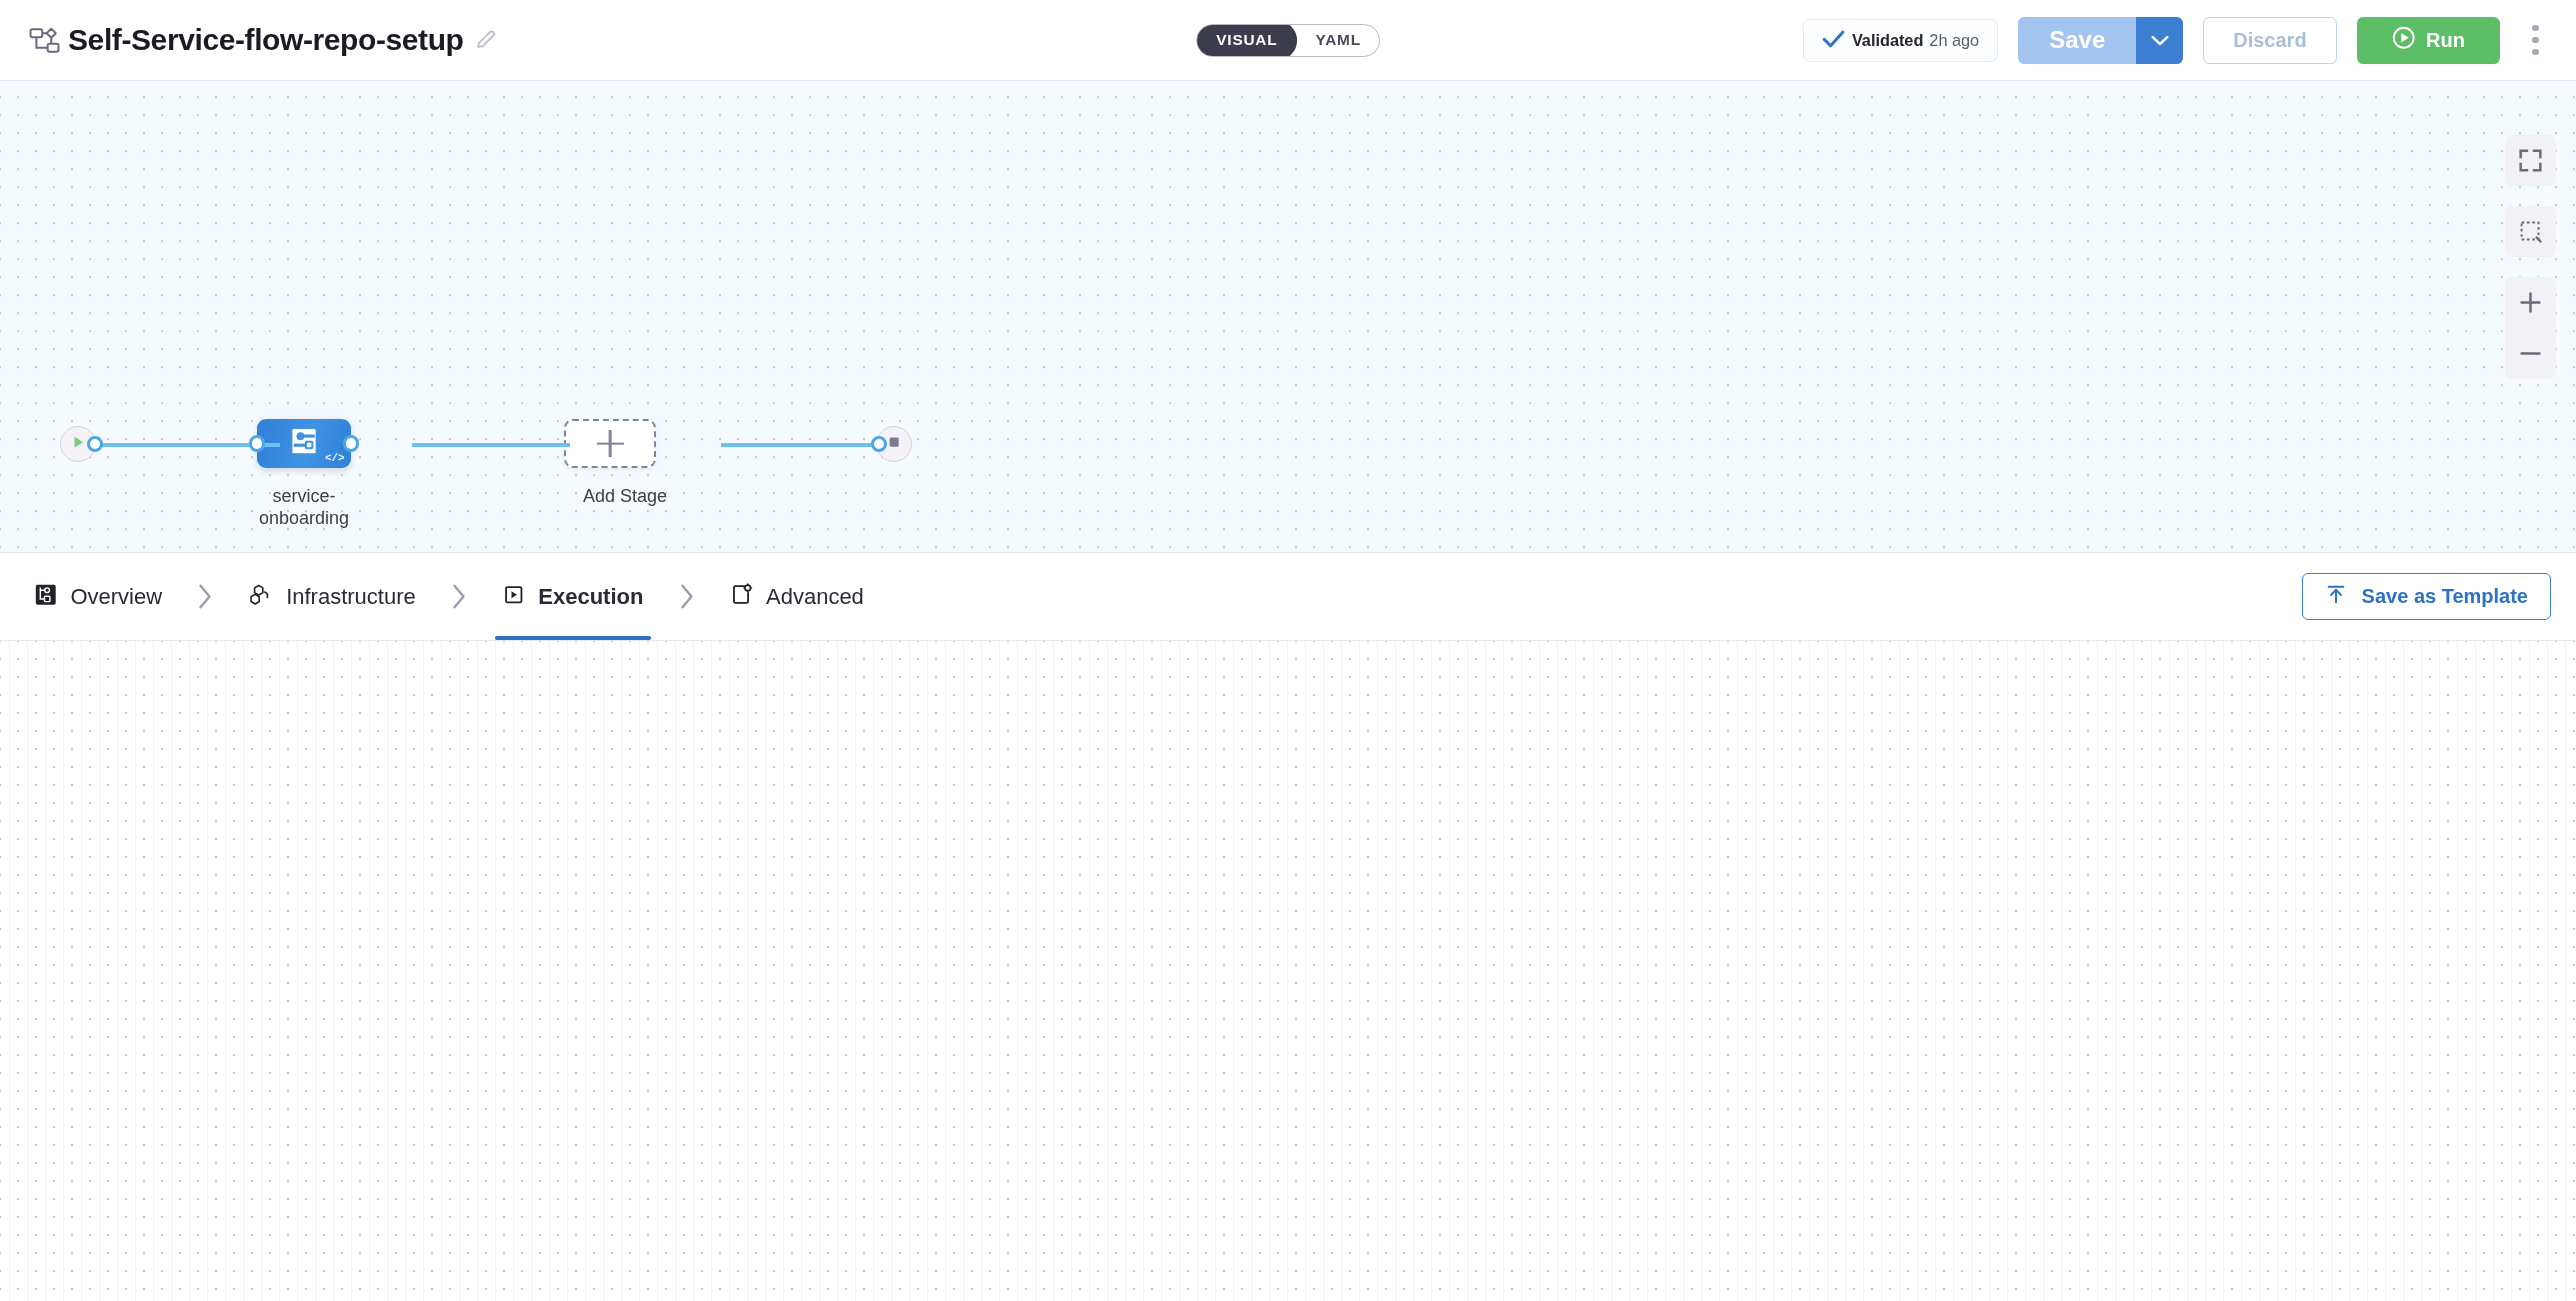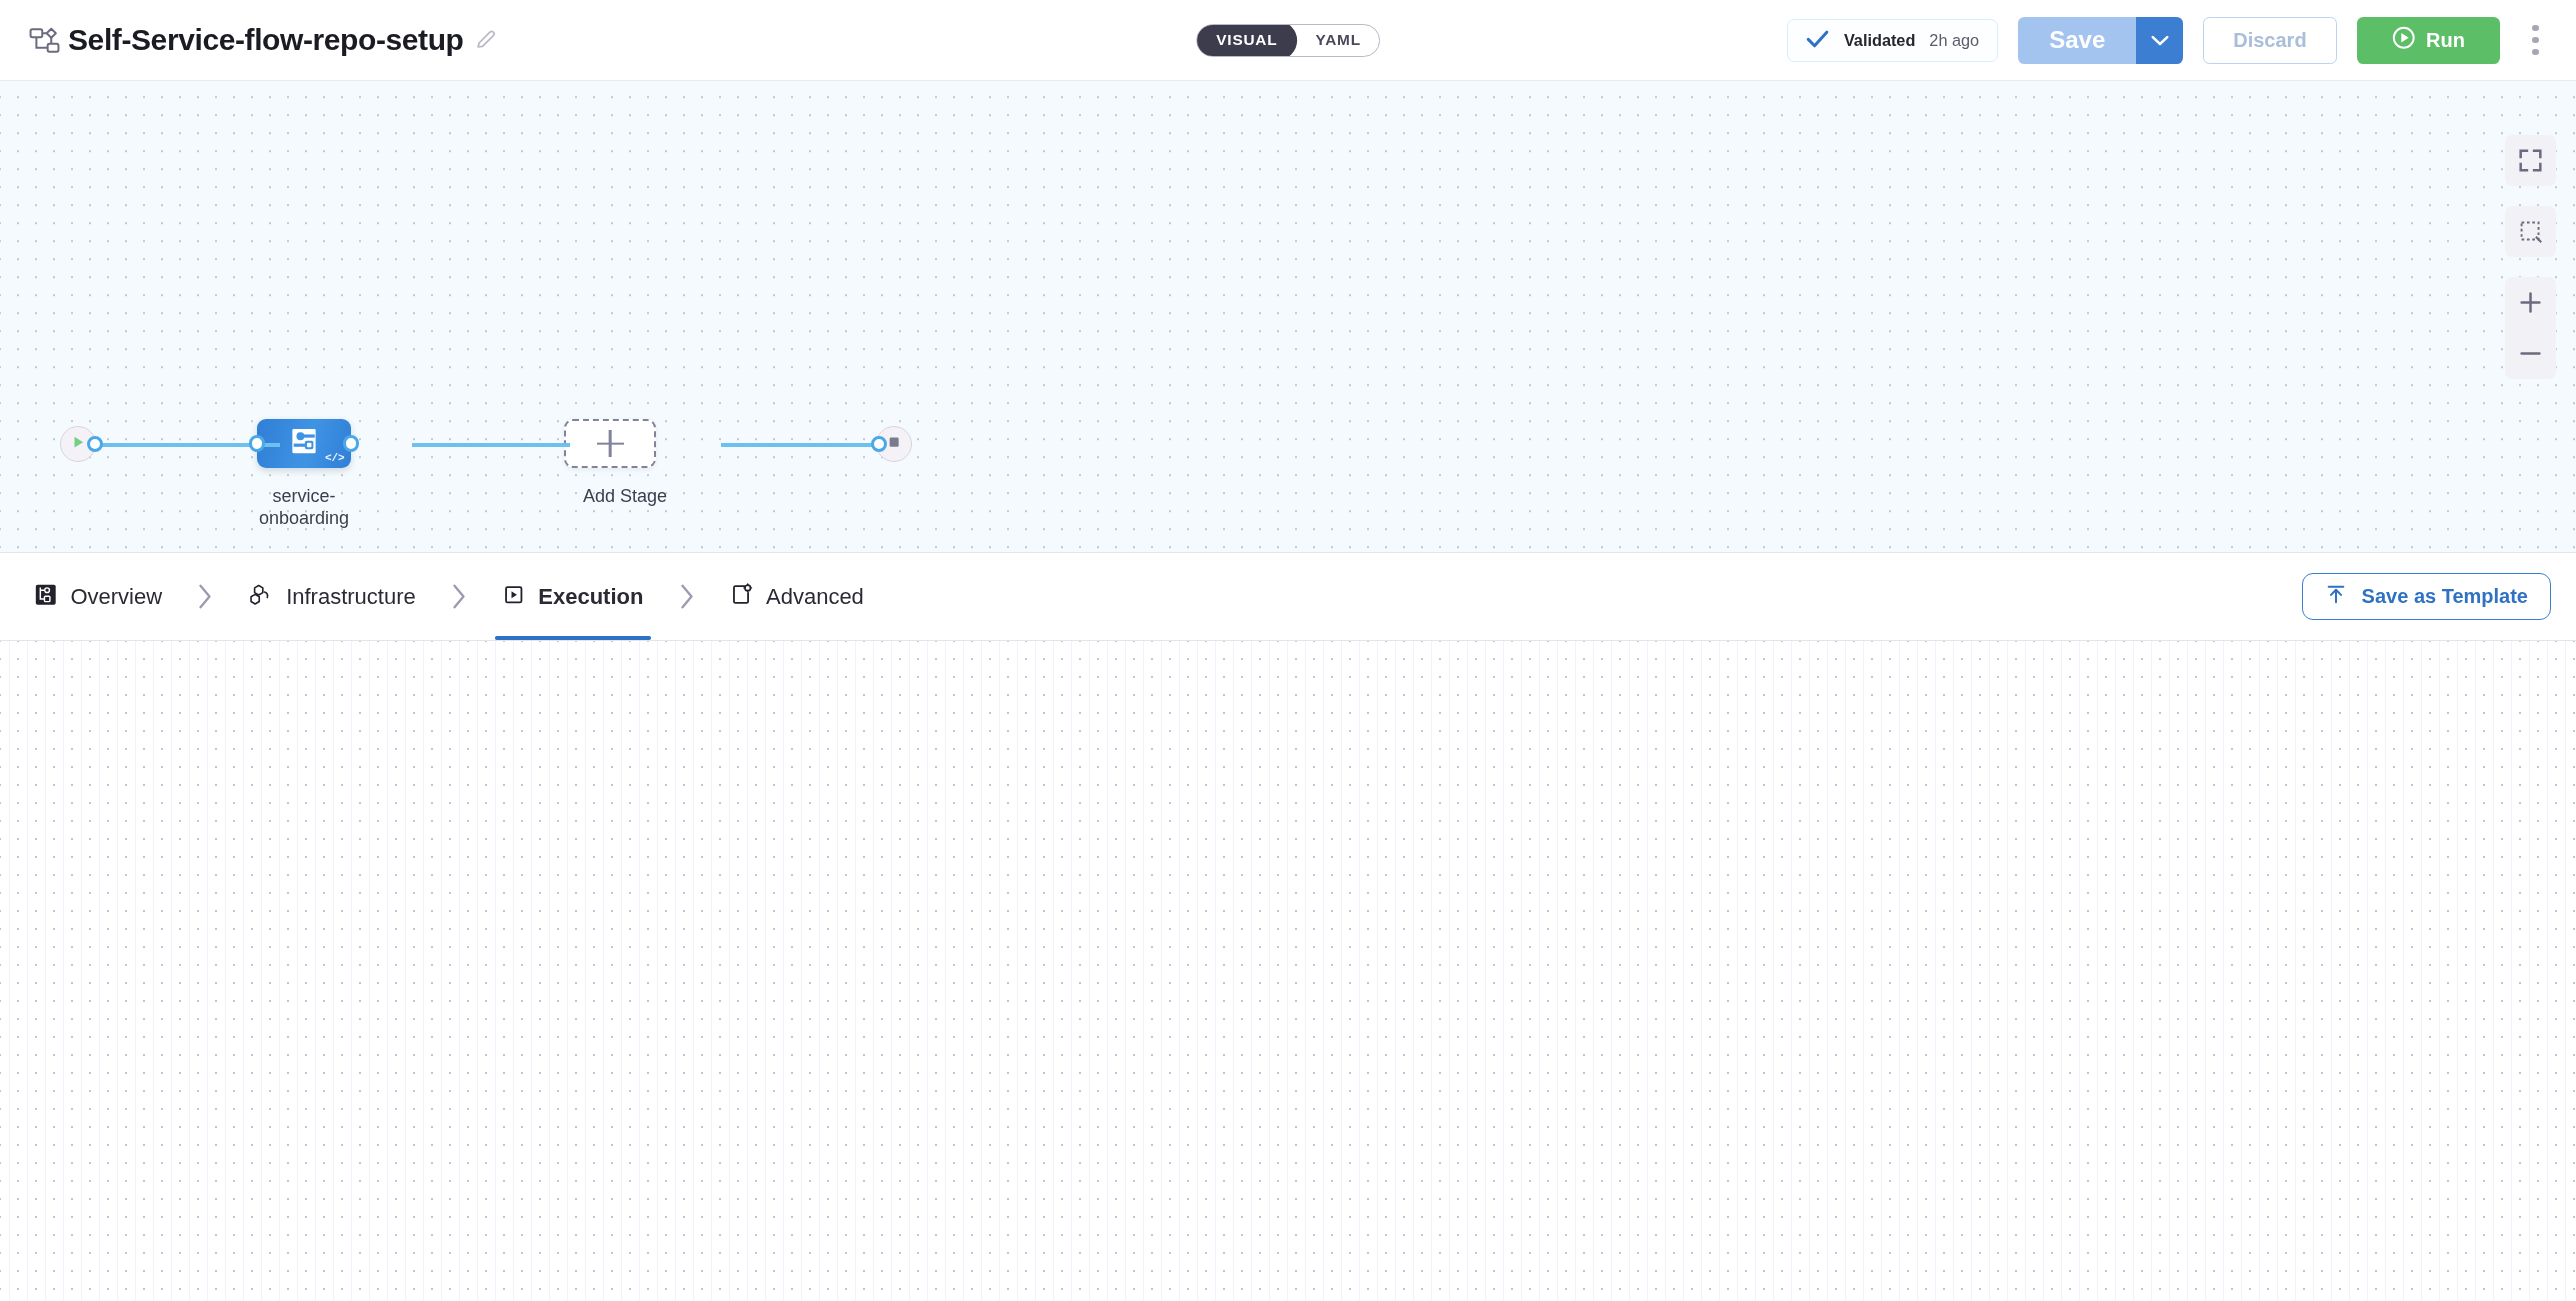--- a/index.html
+++ b/index.html
@@ -35,21 +35,21 @@
     border: 0.9px solid #b8b8c6; border-radius: 20px; height: 33px; background: #fff; overflow: hidden;
   }
   .mode-opt {
     font-size: 15.4px; font-weight: bold; letter-spacing: 0.8px;
     padding: 0 18px; height: 100%; display: flex; align-items: center; cursor: pointer; color: #4a4a5c;
   }
   .mode-opt.active { background: #3c3c4c; color: #fff; border-radius: 20px; height: 39px; margin: -0.9px 0 -0.9px -0.9px; padding: 0 20px; }
 
   .header-right { margin-left: auto; display: flex; align-items: center; gap: 20px; }
   .validated-chip {
-    display: flex; align-items: center; gap: 14px;
+    display: flex; align-items: center; gap: 6px;
     border: 0.9px solid #d8ecfa; border-radius: 7.2px; height: 43px; padding: 0 18px; background: #fdfeff;
   }
   .validated-label { font-size: 16.3px; font-weight: bold; color: #26262f; }
   .validated-time { font-size: 16.3px; color: #5c5c6b; }
 
   .save-group { display: flex; align-items: stretch; height: 47px; border-radius: 6.3px; overflow: hidden; }
   .save-btn {
     background: #a3c4ef; color: #ffffff; font-size: 24px; font-weight: bold;
     display: flex; align-items: center; justify-content: center; padding: 0 31px; cursor: pointer;
   }
@@ -155,21 +155,21 @@
     display: flex; align-items: center; gap: 12.7px; height: 100%;
     padding: 0 7.2px; cursor: pointer; position: relative;
   }
   .tab-label { font-size: 22px; color: #2a2a35; }
   .tab.active .tab-label { font-weight: bold; }
   .tab.active::after {
     content: ""; position: absolute; left: 0; right: 0; bottom: 0; height: 4.5px; background: #2f72c4; border-radius: 1.8px;
   }
   .tab-sep { padding: 0 27px; display: flex; align-items: center; }
   .save-template-btn {
-    margin-left: auto; height: 47px; border: 0.9px solid #3a7fd0; border-radius: 11px;
+    margin-left: auto; height: 47px; border: 0.9px solid #3a7fd0; border-radius: 6px;
     color: #2f72c4; font-size: 20px; font-weight: bold; background: #fff;
     display: flex; align-items: center; gap: 15px; padding: 0 22px; cursor: pointer;
   }
 </style>
 </head>
 <body>
 
 <div class="app">
 
   <div class="header">

